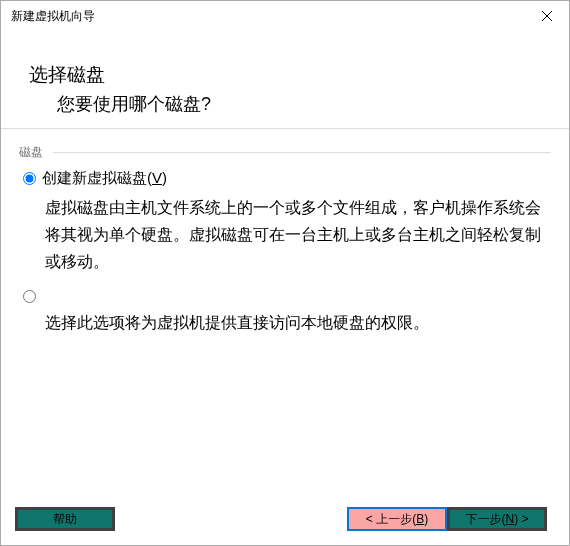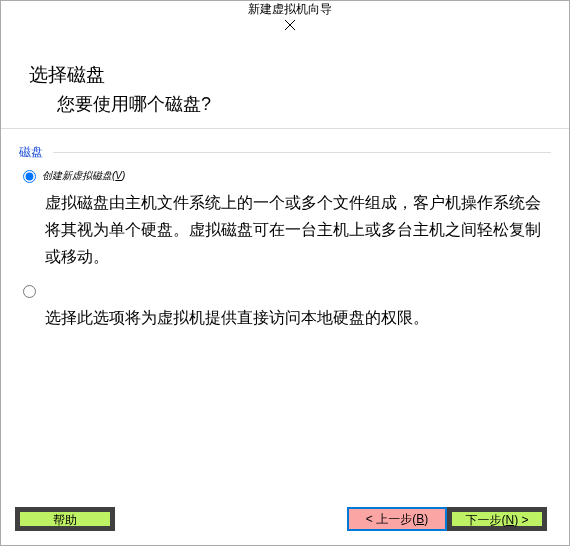--- a/index.html
+++ b/index.html
@@ -1,37 +1,37 @@
 <!DOCTYPE html>
 <html><head>
 <meta charset="utf-8">
 <style>
 * { box-sizing: border-box; margin: 0; padding: 0; }
 body { font-family: "Microsoft YaHei", "Segoe UI", sans-serif; font-size: 12px; background: #fff; width: 570px; height: 546px; border: 1px solid #aaa; display: flex; flex-direction: column; }
-.titlebar { display: flex; align-items: center; justify-content: space-between; height: 30px; padding: 0 0 0 10px; flex-direction: column; }
+.titlebar { display: flex; align-items: center; justify-content: space-between; height: 30px; padding: 0 0 0 10px; }
 .titlebar-title { font-size: 12px; }
 .close-btn { width: 44px; height: 30px; display: flex; align-items: center; justify-content: center; cursor: pointer; }
 .close-btn svg { width: 10px; height: 10px; }
 .header { padding: 8px 20px 12px 28px; }
 .header-title { font-weight: normal; font-size: 19px; margin-bottom: 4px; margin-top: 23px; }
 .header-sub { font-size: 18px; padding-left: 28px; }
 .divider { border: none; border-top: 1px solid #ddd; }
 .content { flex: 1; padding: 16px 18px 10px 18px; overflow: auto; }
 .fieldset { border: none; position: relative; padding-top: 10px; }
-.fieldset-legend { position: absolute; top: -1px; left: 0; background: #fff; padding-right: 6px; font-size: 12px; color: #1d4ed8; }
+.fieldset-legend { position: absolute; top: -1px; left: 0; background: #fff; padding-right: 6px; font-size: 12px; color: #737373; }
 .fieldset::before { content: ""; position: absolute; top: 7px; left: 34px; right: 0; border-top: 1px solid #ddd; }
 .option { margin: 14px 0 0 4px; }
 .option-row { display: flex; align-items: center; gap: 6px; }
 .option input[type="radio"] { width: 13px; height: 13px; margin: 0; }
-.option-label { font-size: 10px; cursor: pointer; font-style: italic; }
+.option-label { font-size: 15px; cursor: pointer; }
 .option-desc { font-size: 16px; margin: 6px 0 0 22px; line-height: 1.7; }
 .u { text-decoration: underline; }
 .footer { padding: 10px 14px 14px 14px; display: flex; align-items: center; gap: 0; border-top: none; }
 .footer-spacer { flex: 1; }
-.btn { min-width: 100px; height: 24px; font-size: 12px; font-family: inherit; background: #bef264; border: 5px solid #404040; cursor: pointer; padding: 0 8px; }
+.btn { min-width: 100px; height: 24px; font-size: 12px; font-family: inherit; background: #0f766e; border: 3px solid #404040; cursor: pointer; padding: 0 8px; }
 .btn.default { border: 2px solid #0078d7; background: #fca5a5; }
 .btn-gap { width: 8px; }
 .btn-help { min-width: 100px; }
 </style>
 </head>
 <body>
 
 <div class="titlebar">
   <span class="titlebar-title">新建虚拟机向导</span>
   <div class="close-btn">

